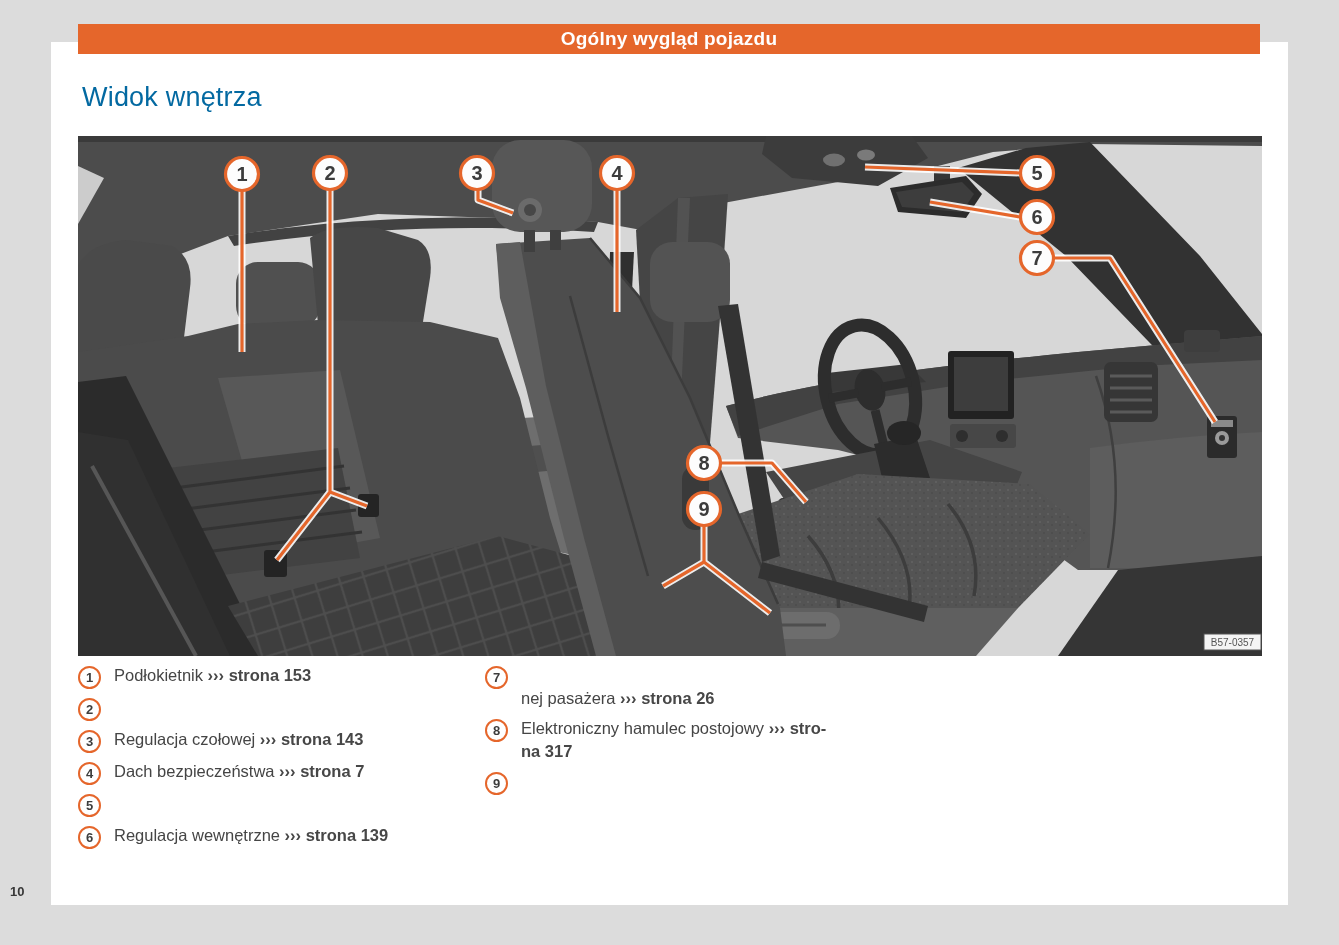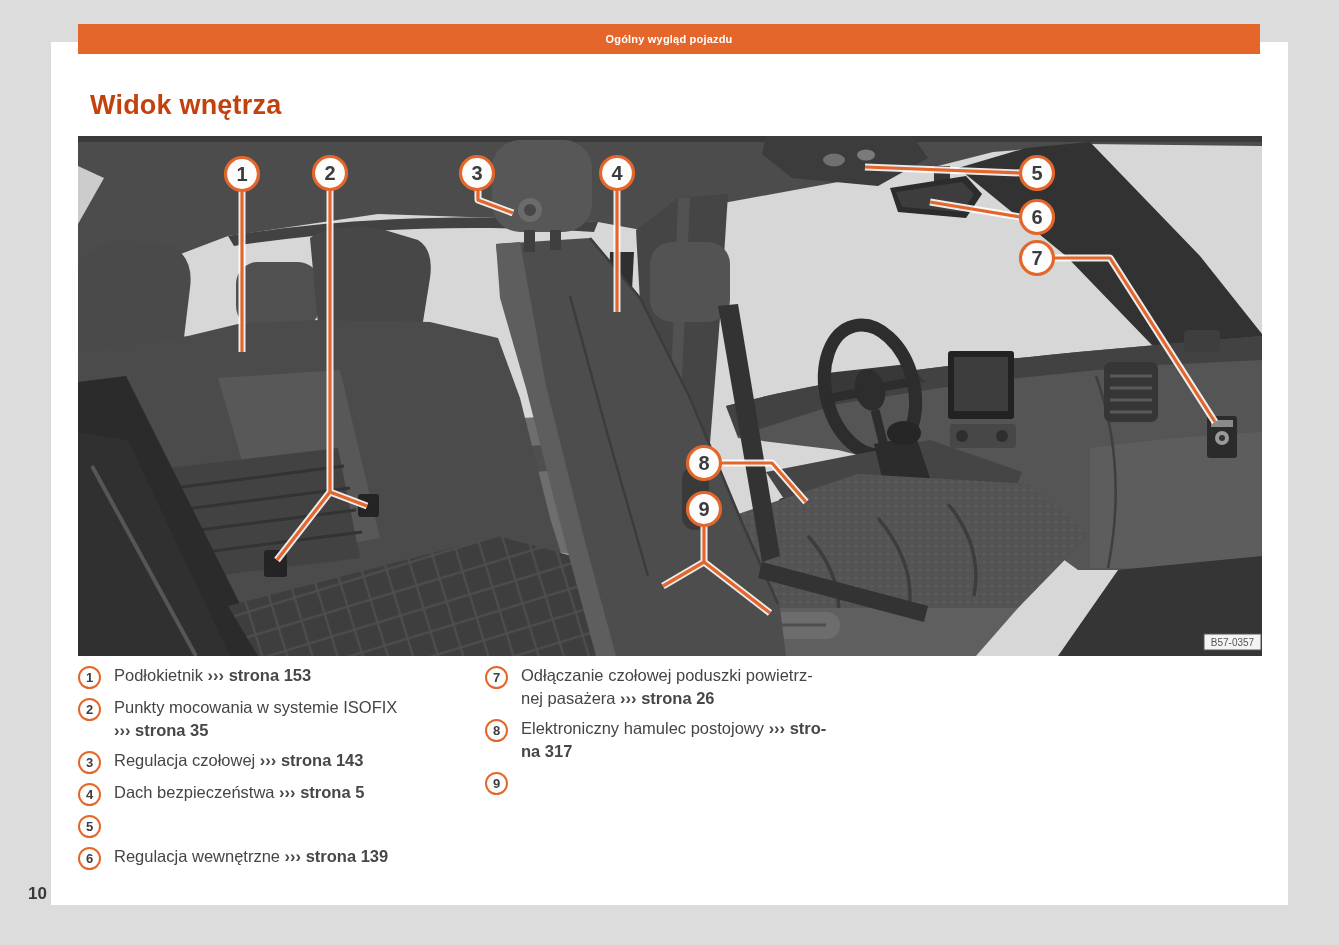--- a/index.html
+++ b/index.html
@@ -6,41 +6,41 @@
   body{
     width:1339px;height:945px;position:relative;overflow:hidden;
     background:#dcdcdc;font-family:"Liberation Sans",sans-serif;
     -webkit-font-smoothing:antialiased;
   }
   .page{position:absolute;left:51px;top:42px;width:1237px;height:863px;background:#ffffff;}
   .topbar{
     position:absolute;left:78px;top:24px;width:1182px;height:30px;
     background:#E5662B;display:flex;align-items:center;justify-content:center;
   }
-  .topbar span{color:#ffffff;font-size:11px;font-weight:700;letter-spacing:.2px;}
+  .topbar span{color:#ffffff;font-size:19px;font-weight:700;letter-spacing:.2px;}
   h1.section{
-    position:absolute;left:78px;top:78px;margin:12px;
-    color:#c2410c;font-size:27px;font-weight:700;letter-spacing:.2px;
+    position:absolute;left:78px;top:78px;margin:4px;
+    color:#0369a1;font-size:27px;font-weight:400;letter-spacing:.2px;
   }
   .figure{position:absolute;left:78px;top:136px;width:1184px;height:520px;}
   .figure svg{display:block;width:100%;height:100%;}
   svg text{font-family:"Liberation Sans",sans-serif;}
 
   .legend{position:absolute;top:664px;font-size:16.5px;line-height:23px;color:#454545;}
   .legend.left{left:78px;width:398px;}
   .legend.right{left:485px;width:386px;}
   .item{display:flex;margin-bottom:7px;}
   .mn{
     flex:none;width:19px;height:19px;margin-top:2px;margin-right:13px;
     border:2px solid #E5662B;border-radius:50%;background:#fff;
     display:flex;align-items:center;justify-content:center;
     font-size:13px;font-weight:700;color:#3d3d3d;
   }
   .txt b{font-weight:700;color:#474747;margin-top:21px;}
-  .pagenum{position:absolute;left:28px;top:884px;font-size:17px;font-weight:700;color:#383838;}
+  .pagenum{position:absolute;left:10px;top:884px;font-size:13px;font-weight:700;color:#383838;}
 </style>
 </head>
 <body>
 
 <div class="page"></div>
 
 <div class="topbar">
   <span>Ogólny wygląd pojazdu</span>
 </div>
 
@@ -255,43 +255,42 @@
 </svg>
 </div>
 
 <div class="legend left">
   <div class="item">
     <span class="mn">1</span>
     <span class="txt"><span>Podłokietnik </span><b>››› strona 153</b></span>
   </div>
   <div class="item">
     <span class="mn">2</span>
-    <span class="txt"><span>Punkty mocowania w systemie ISOFIX</span><br><b>››› strona 35</b></span>
   </div>
   <div class="item">
     <span class="mn">3</span>
     <span class="txt"><span>Regulacja czołowej </span><b>››› strona 143</b></span>
   </div>
   <div class="item">
     <span class="mn">4</span>
-    <span class="txt"><span>Dach bezpieczeństwa </span><b>››› strona 5</b></span>
+    <span class="txt"><span>Dach bezpieczeństwa </span><b>››› strona 7</b></span>
   </div>
   <div class="item">
     <span class="mn">5</span>
   </div>
   <div class="item">
     <span class="mn">6</span>
     <span class="txt"><span>Regulacja wewnętrzne </span><b>››› strona 139</b></span>
   </div>
 </div>
 
 <div class="legend right">
   <div class="item">
     <span class="mn">7</span>
-    <span class="txt"><span>Odłączanie czołowej poduszki powietrz-</span><br><span>nej pasażera </span><b>››› strona 26</b></span>
+    <span class="txt"><br><span>nej pasażera </span><b>››› strona 26</b></span>
   </div>
   <div class="item">
     <span class="mn">8</span>
     <span class="txt"><span>Elektroniczny hamulec postojowy </span><b>››› stro-</b><br><b>na 317</b></span>
   </div>
   <div class="item">
     <span class="mn">9</span>
   </div>
 </div>
 

